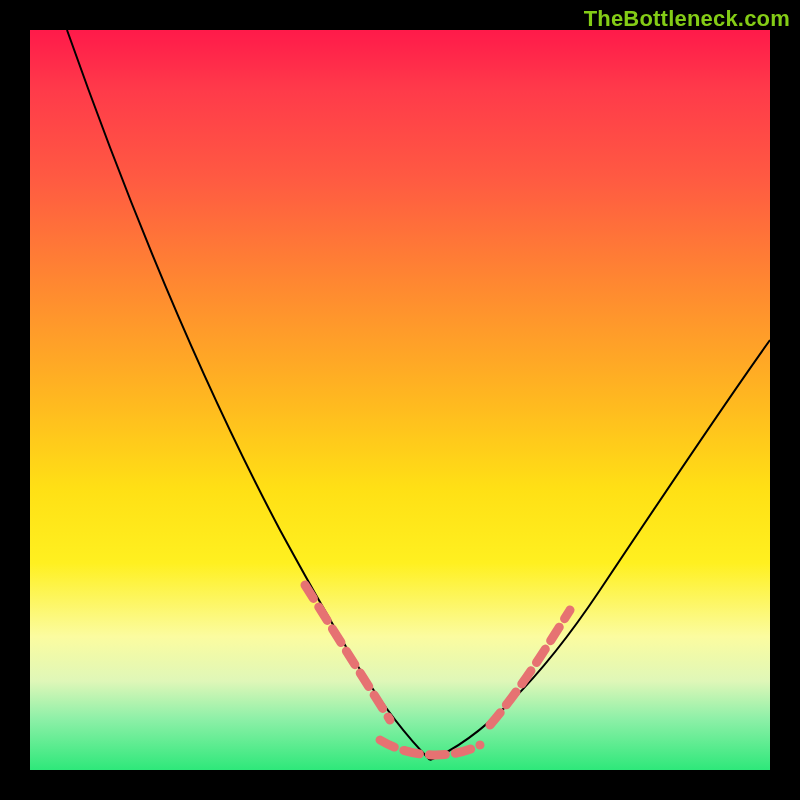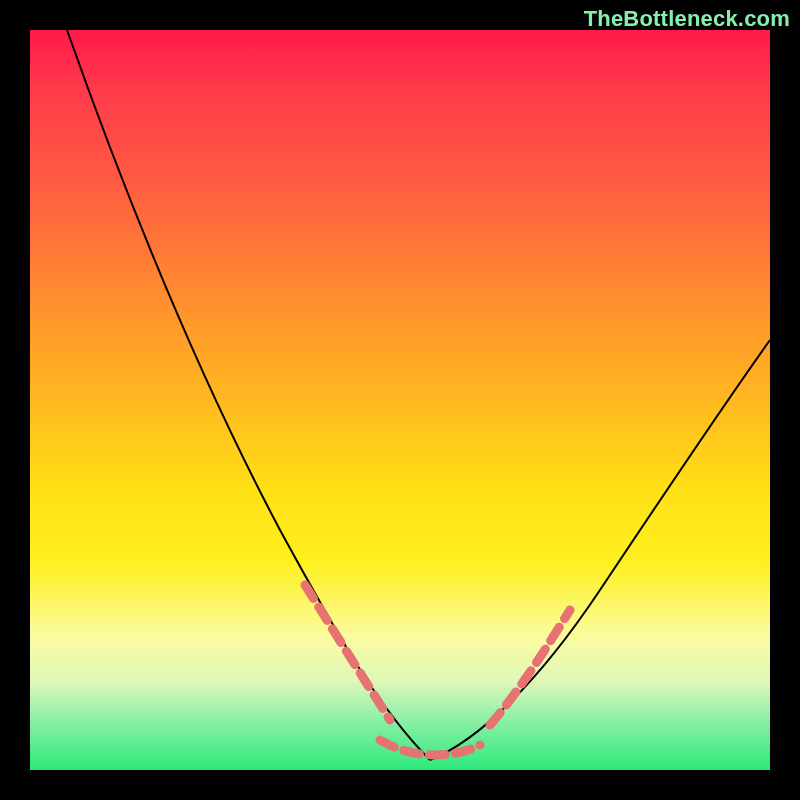--- a/index.html
+++ b/index.html
@@ -29,21 +29,21 @@
       #8ff0a8 93%,
       #2ee87a 100%);
   }
   .watermark {
     position: absolute;
     top: 6px;
     right: 10px;
     font-family: Arial, Helvetica, sans-serif;
     font-size: 22px;
     font-weight: 600;
-    color: #86efac;
+    color: #84cc16;
     letter-spacing: 0.2px;
   }
   svg.curves {
     position: absolute;
     left: 0; top: 0;
     width: 740px;
     height: 740px;
     overflow: visible;
   }
   .curve { fill: none; stroke: #000; stroke-width: 2; }

